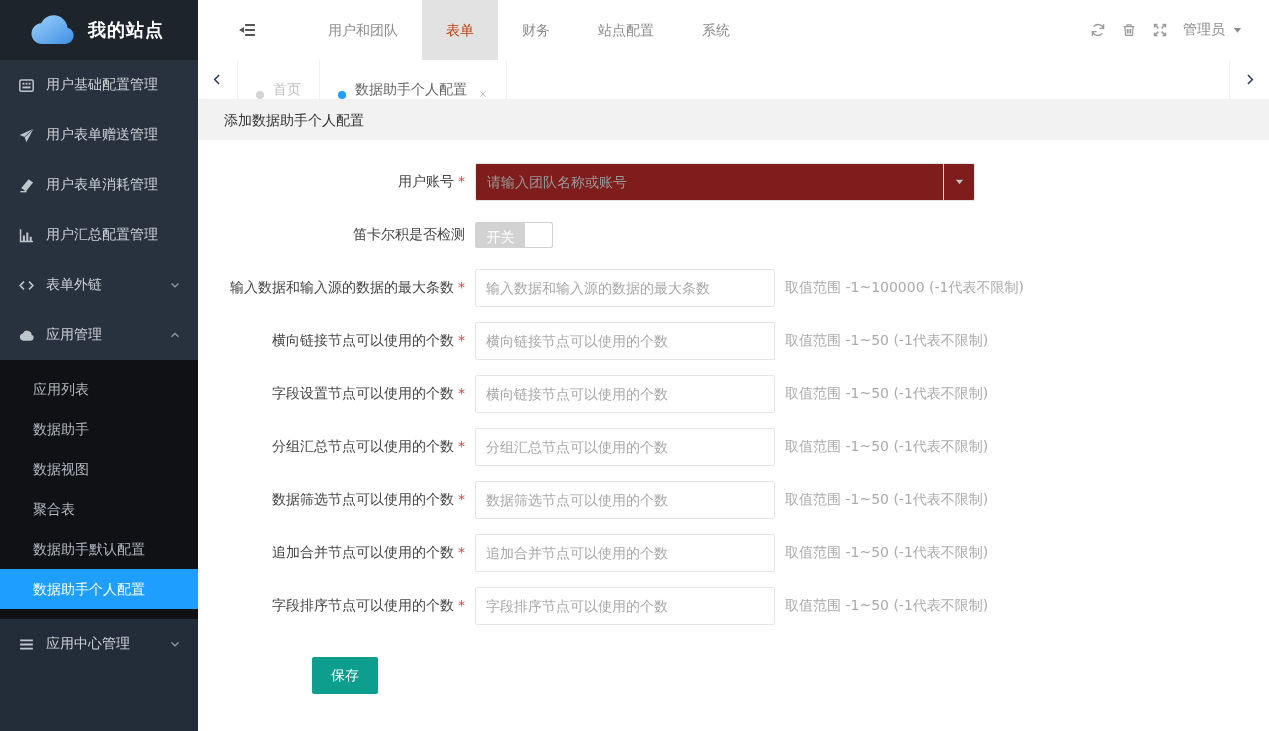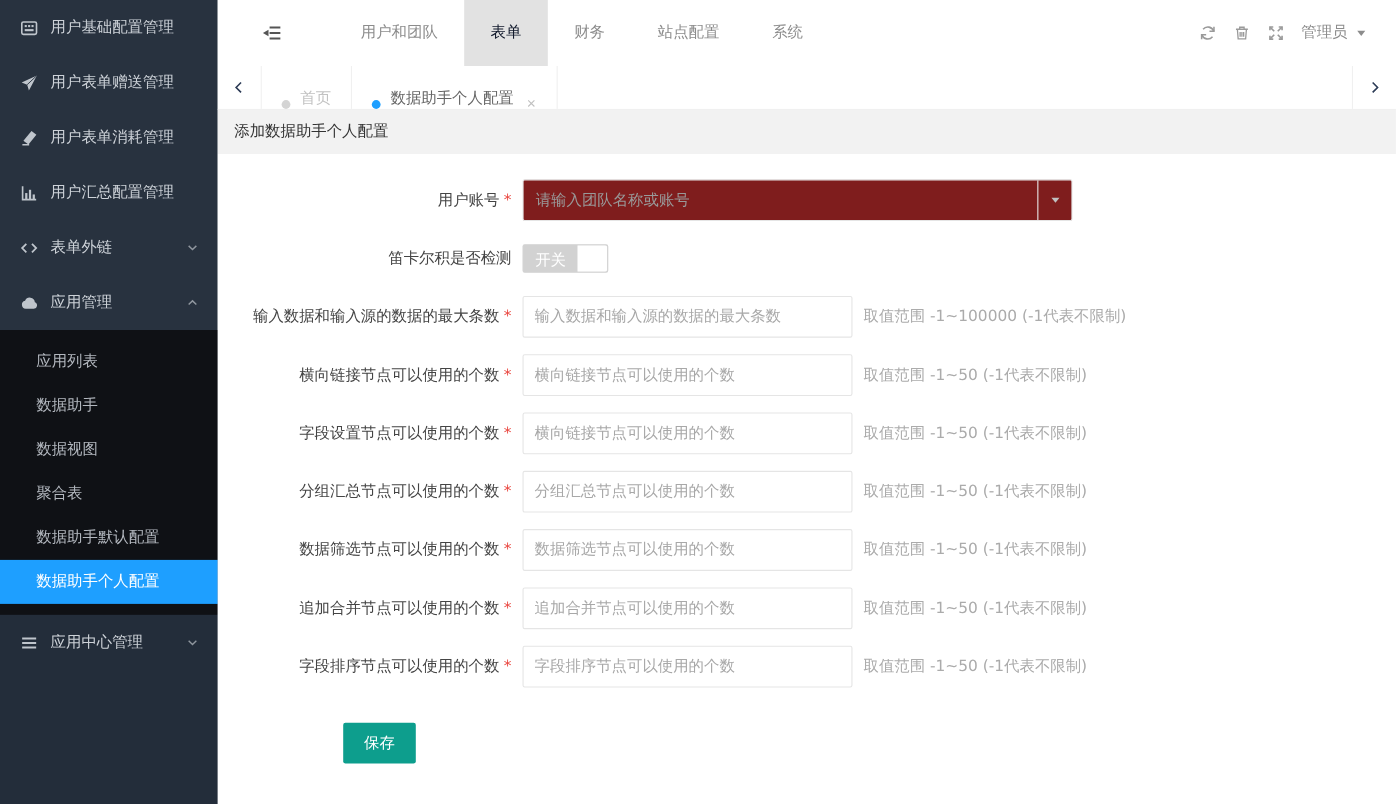--- a/index.html
+++ b/index.html
@@ -23,21 +23,21 @@
   .sub-item.active { background:#1e9fff; color:#fff; }
   .side-bottom { flex:1; background:#232d3a; }
 
   
   .main { flex:1; display:flex; flex-direction:column; background:#fff; min-width:0; }
   .topbar { height:60px; flex:0 0 60px; display:flex; align-items:center; background:#fff; }
   .collapse-btn { margin-left:40px; color:#555; display:inline-flex; cursor:pointer; }
   .collapse-btn svg { width:18px; height:18px; }
   .nav-items { display:flex; margin-left:48px; height:60px; }
   .nav-item { padding:0 24px; line-height:60px; color:#8c8c8c; font-size:14px; cursor:pointer; }
-  .nav-item.active { background:#e2e2e2; color:#0f172a; }
+  .nav-item.active { background:#e2e2e2; color:#c2410c; }
   .top-right { margin-left:auto; display:flex; align-items:center; gap:15px; padding-right:26px; }
   .tool-btn { color:#9a9a9a; display:inline-flex; cursor:pointer; }
   .tool-btn svg { width:16px; height:16px; }
   .user-menu { color:#8c8c8c; display:flex; align-items:center; gap:7px; cursor:pointer; }
   .user-menu svg { width:11px; height:8px; }
 
   
   .tabbar { height:40px; flex:0 0 40px; display:flex; align-items:stretch; background:#fff; border-bottom:1px solid #f0f0f0; }
   .tab-arrow { width:40px; display:flex; align-items:center; justify-content:center; color:#2b3a55; cursor:pointer; }
   .tab-arrow.left { border-right:1px solid #f0f0f0; }
@@ -45,21 +45,21 @@
   .tab-arrow svg { width:13px; height:13px; }
   .tab { display:flex; align-items:flex-end; gap:9px; padding:0 18px; border-right:1px solid #f0f0f0; font-size:14px; cursor:pointer; }
   .tab .dot { width:8px; height:8px; border-radius:50%; background:#d4d4d4; }
   .tab.active .dot { background:#1e9fff; }
   .tab .tab-label { color:#c2c2c2; }
   .tab.active .tab-label { color:#666; }
   .tab .tab-close { color:#c0c0c0; display:inline-flex; margin-left:2px; }
   .tab .tab-close svg { width:10px; height:10px; }
 
   
-  .page-header { height:40px; flex:0 0 40px; background:#f2f2f2; line-height:40px; padding-left:15px; color:#333; font-size:14px; }
+  .page-header { height:40px; flex:0 0 40px; background:#f2f2f2; line-height:40px; padding-left:26px; color:#333; font-size:14px; }
 
   
   .content { flex:1; background:#fff; padding-top:23px; overflow:hidden; }
   .form-row { display:flex; align-items:center; margin-bottom:15px; min-height:38px; }
   .form-label { width:277px; flex:0 0 277px; text-align:right; padding-right:10px; color:#444; font-size:14px; }
   .req { color:#e9443d; margin-left:4px; }
   .text-input { width:300px; height:38px; border:1px solid #e5e5e5; border-radius:2px; padding:0 10px; font-size:14px; color:#333; font-family:inherit; outline:none; }
   .text-input::placeholder { color:#a8a8a8; }
   .select-box { width:500px; height:38px; border:1px solid #e5e5e5; border-radius:2px; display:flex; align-items:stretch; background:#7f1d1d; cursor:pointer; }
   .sel-ph { flex:1; line-height:36px; padding-left:11px; color:#999; }
@@ -70,20 +70,32 @@
   .sw-knob { width:27px; background:#fff; border-radius:0 2px 2px 0; }
   .hint { color:#ababab; margin-left:10px; font-size:14px; white-space:nowrap; }
   .save-btn { margin-left:114px; margin-top:17px; height:37px; padding:0 19px; background:#0d9e8d; color:#fff; border:none; border-radius:2px; font-size:14px; font-family:inherit; cursor:pointer; }
 </style>
 </head>
 <body>
 
 <div class="app">
 
   <aside class="sidebar">
+    <div class="logo">
+      <svg viewBox="0 0 54 38">
+        <defs>
+          <linearGradient id="cg" x1="0" y1="0" x2="1" y2="1">
+            <stop offset="0" stop-color="#9fd3fb"></stop>
+              <stop offset="1" stop-color="#3f8fe4"></stop>
+          </linearGradient>
+        </defs>
+        <path fill="url(#cg)" d="M43.6 16.9C42.9 9.8 37 4.3 29.8 4.3c-5.5 0-10.3 3.2-12.6 7.9-5.4.4-9.7 5-9.7 10.5C7.5 28.5 12.2 33 18 33h22.9c4.8 0 8.7-3.9 8.7-8.7 0-3.8-2.5-7.1-6-7.4z"></path>
+      </svg>
+      <span class="logo-text">我的站点</span>
+    </div>
     <nav id="side-menu">
         <div class="side-item">
     <span class="icn">
             <svg viewBox="0 0 16 16">
               <rect x="1.7" y="2.8" width="12.6" height="10.6" rx="1.4" fill="none" stroke="currentColor" stroke-width="1.4"></rect>
               <rect x="4.2" y="5.4" width="1.8" height="1.8" fill="currentColor"></rect>
               <rect x="7.1" y="5.4" width="1.8" height="1.8" fill="currentColor"></rect>
               <rect x="10" y="5.4" width="1.8" height="1.8" fill="currentColor"></rect>
               <rect x="4.2" y="8.9" width="7.6" height="1.8" fill="currentColor"></rect>
             </svg>

